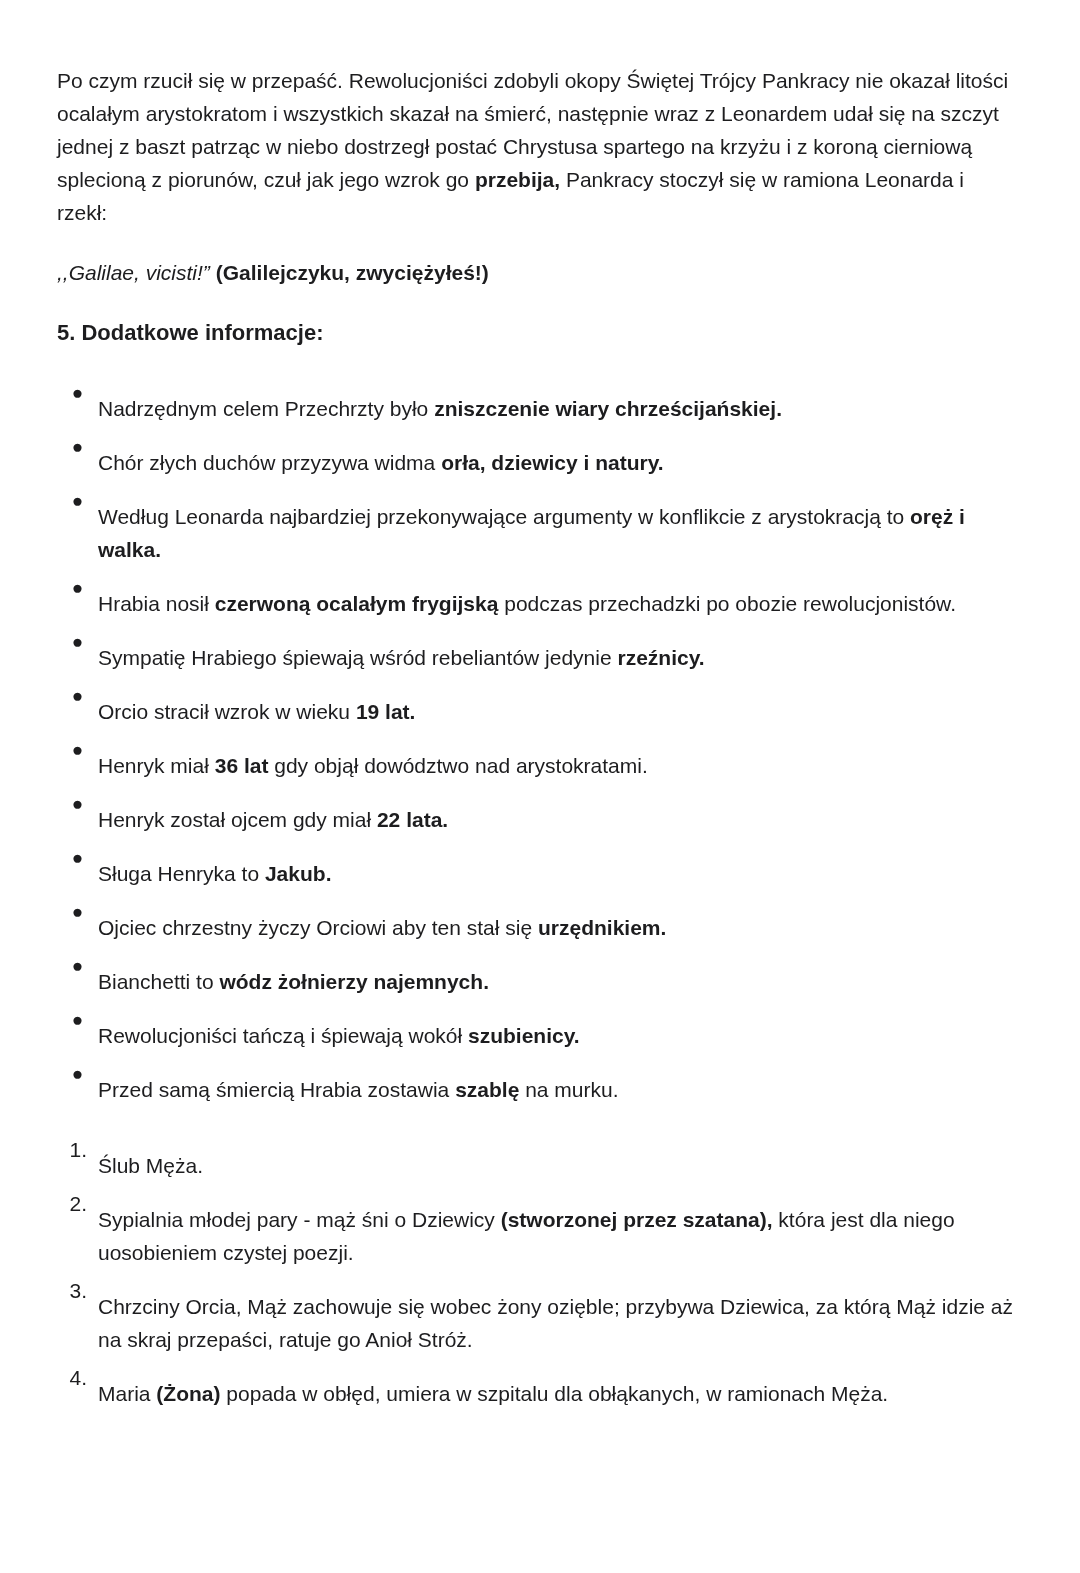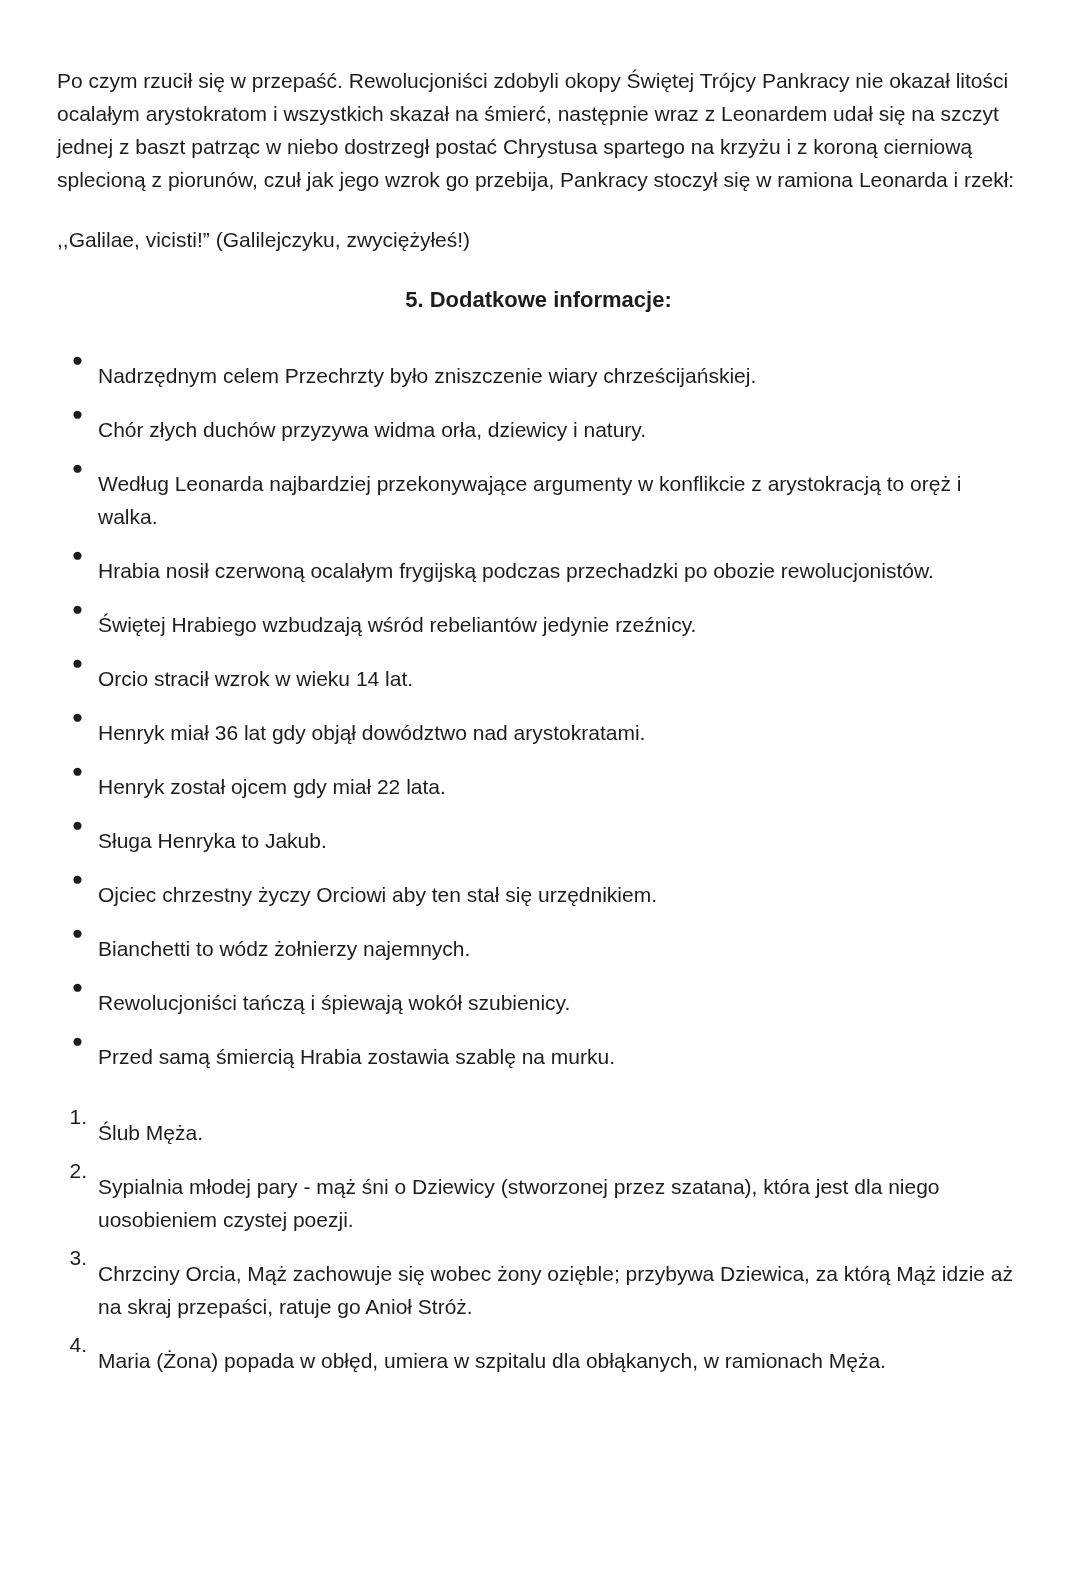--- a/index.html
+++ b/index.html
@@ -24,24 +24,23 @@
   }
   .block {
     margin: 0 0 27px 0;
     max-width: 960px;
   }
   .heading {
     font-weight: bold;
     font-size: 22px;
     line-height: 33px;
     margin: 0 0 27px 0;
-    text-align: center;
   }
-  .bold   { font-weight: normal; }
-  .italic { }
+  .bold   { font-weight: bold; }
+  .italic { font-style: italic; }
   .list {
     margin: 0 0 27px 0;
     max-width: 960px;
   }
   .li {
     display: flex;
     align-items: flex-start;
     margin: 0 0 5px 0;
   }
   .li:last-child { margin-bottom: 0; }
@@ -92,26 +91,26 @@
       <span class="li-content"><span>Według Leonarda najbardziej przekonywające argumenty w konflikcie z arystokracją to </span><span class="bold">oręż i walka.</span><span></span></span>
     </div>
 
     <div class="li">
       <span class="marker dot">●</span>
       <span class="li-content"><span>Hrabia nosił </span><span class="bold">czerwoną ocalałym frygijską</span><span> podczas przechadzki po obozie rewolucjonistów.</span></span>
     </div>
 
     <div class="li">
       <span class="marker dot">●</span>
-      <span class="li-content"><span>Świętej Hrabiego wzbudzają wśród rebeliantów jedynie </span><span class="bold">rzeźnicy.</span><span></span></span>
+      <span class="li-content"><span>Sympatię Hrabiego śpiewają wśród rebeliantów jedynie </span><span class="bold">rzeźnicy.</span><span></span></span>
     </div>
 
     <div class="li">
       <span class="marker dot">●</span>
-      <span class="li-content"><span>Orcio stracił wzrok w wieku </span><span class="bold">14 lat.</span><span></span></span>
+      <span class="li-content"><span>Orcio stracił wzrok w wieku </span><span class="bold">19 lat.</span><span></span></span>
     </div>
 
     <div class="li">
       <span class="marker dot">●</span>
       <span class="li-content"><span>Henryk miał </span><span class="bold">36 lat</span><span> gdy objął dowództwo nad arystokratami.</span></span>
     </div>
 
     <div class="li">
       <span class="marker dot">●</span>
       <span class="li-content"><span>Henryk został ojcem gdy miał </span><span class="bold">22 lata.</span><span></span></span>

